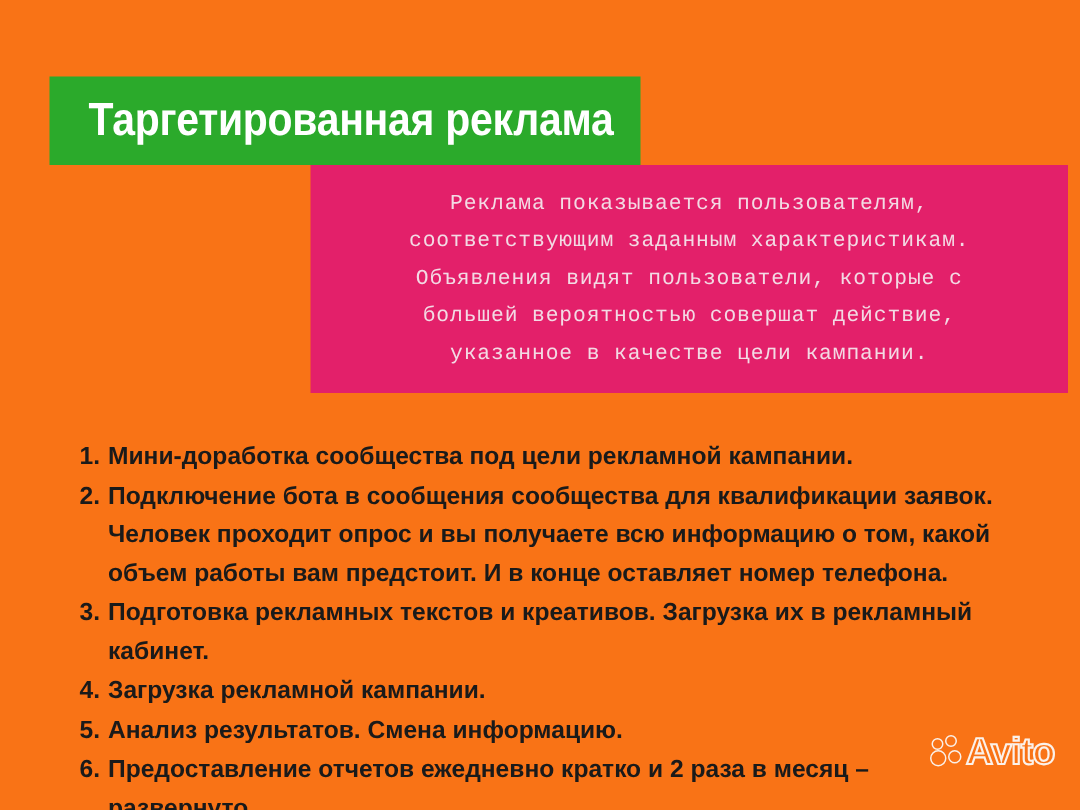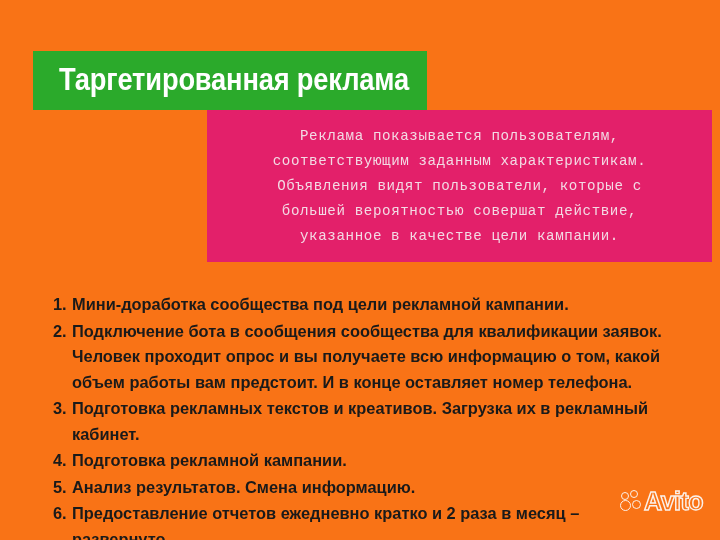--- a/index.html
+++ b/index.html
@@ -165,21 +165,21 @@
       <span class="step-body">Подключение бота в сообщения сообщества для квалификации заявок. Человек проходит опрос и вы получаете всю информацию о том, какой объем работы вам предстоит. И в конце оставляет номер телефона.</span>
     </div>
 
     <div class="step">
       <span class="step-num">3.</span>
       <span class="step-body">Подготовка рекламных текстов и креативов. Загрузка их в рекламный кабинет.</span>
     </div>
 
     <div class="step">
       <span class="step-num">4.</span>
-      <span class="step-body">Подготовка рекламной кампании.</span>
+      <span class="step-body">Загрузка рекламной кампании.</span>
     </div>
 
     <div class="step">
       <span class="step-num">5.</span>
       <span class="step-body">Анализ результатов. Смена информацию.</span>
     </div>
 
     <div class="step">
       <span class="step-num">6.</span>
       <span class="step-body">Предоставление отчетов ежедневно кратко и 2 раза в месяц – развернуто.</span>

